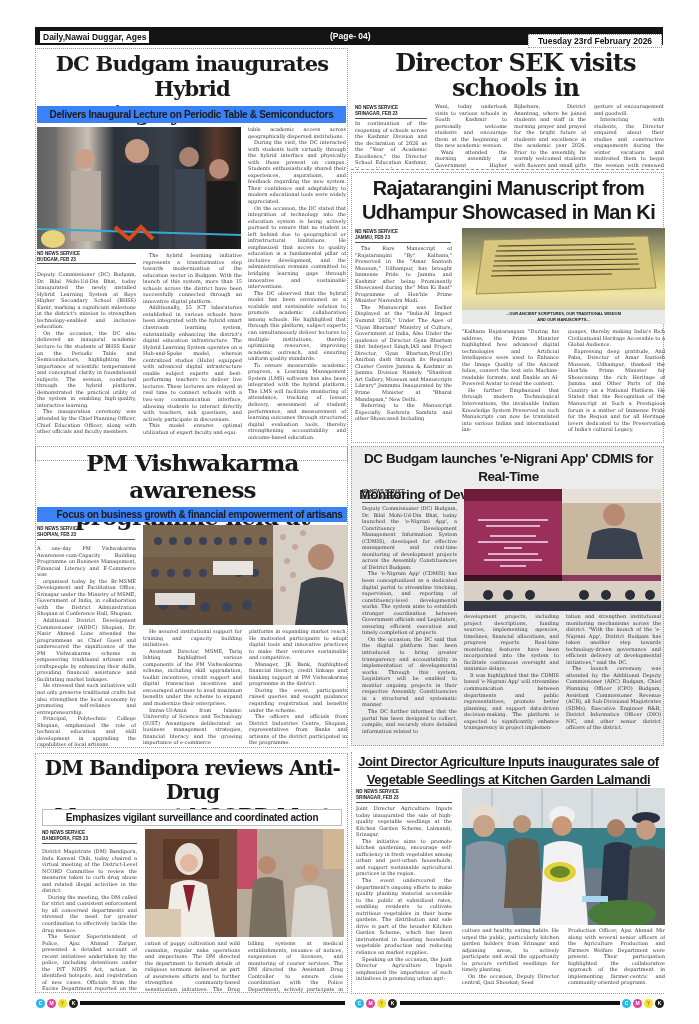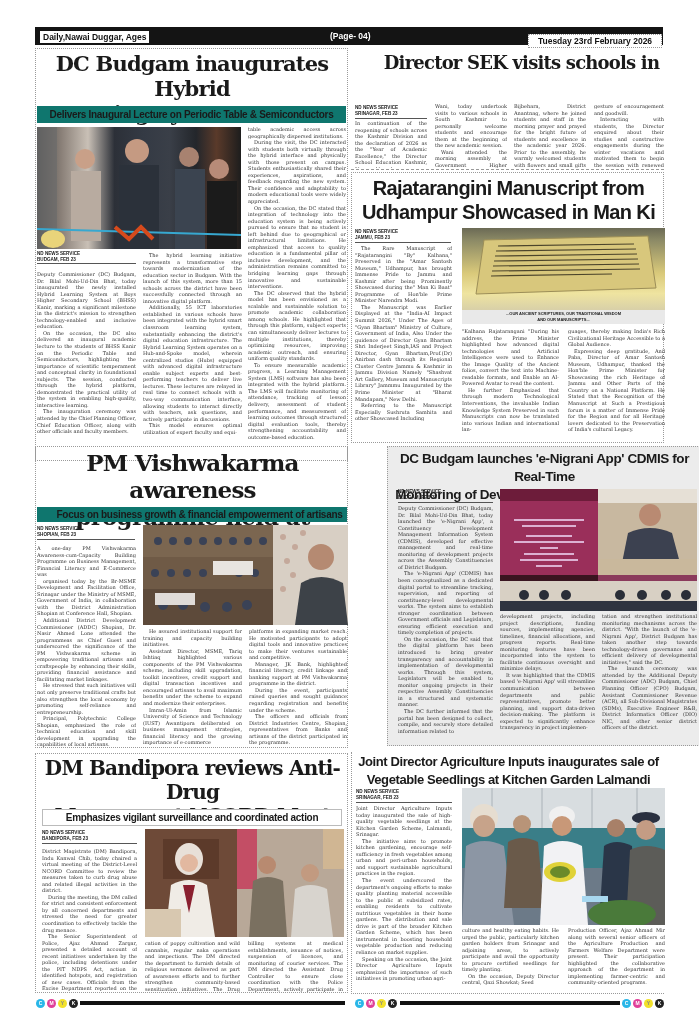--- a/index.html
+++ b/index.html
@@ -15,21 +15,21 @@
   .mast-center { left: 330px; top: 30px; color: #fff; font: bold 8.5px "Liberation Sans", sans-serif; line-height: 12px; }
   .mast-right { left: 528px; top: 34px; width: 134px; height: 14px; background: #fff; color: #111;
     border: 1px dotted #999; font: bold 8.5px "Liberation Sans", sans-serif; line-height: 12px; text-align: center; }
 
   .box { border: 1px dotted #9a9a9a; }
 
   .headline { font-family: "Liberation Sans", sans-serif; font-weight: bold; color: #1a1a1a;
     text-align: center; transform-origin: left top; letter-spacing: -0.5px; }
   .serif-head { font-family: "DejaVu Serif", serif; font-weight: bold; color: #1a1a1a; text-align: center; letter-spacing: -0.8px; }
 
-  .subhead { background: #0f766e; color: #1a1a1a; font: bold 11px "Liberation Sans", sans-serif;
+  .subhead { background: #3b82f6; color: #1a1a1a; font: bold 11px "Liberation Sans", sans-serif;
     text-align: center; line-height: 17px; letter-spacing: -0.3px; }
   .subhead.white { background: #fff; border: 1px solid #bbb; }
 
   .byline { font: bold 4.6px "Liberation Sans", sans-serif; color: #222; line-height: 6px;
     border-bottom: 1px solid #555; padding-bottom: 1px; }
 
   .col { font-family: "DejaVu Serif", serif; font-size: 5px; line-height: 6.55px; color: #333;
     text-align: justify; overflow: hidden; }
   .col p { text-indent: 6px; }
   .col p.noind { text-indent: 0; }
@@ -97,21 +97,21 @@
   <div class="abs col" style="left:212px;top:77px;width:98px;height:333px;">
     <p class="noind">table academic access across geographically dispersed institutions.</p>
     <p>During the visit, the DC interacted with students both virtually through the hybrid interface and physically with those present on campus. Students enthusiastically shared their experiences, aspirations, and feedback regarding the new system. Their confidence and adaptability to modern educational tools were widely appreciated.</p>
     <p>On the occasion, the DC stated that integration of technology into the education system is being actively pursued to ensure that no student is left behind due to geographical or infrastructural limitations. He emphasized that access to quality education is a fundamental pillar of inclusive development, and the administration remains committed to bridging learning gaps through innovative and sustainable interventions.</p>
     <p>The DC observed that the hybrid model has been envisioned as a scalable and sustainable solution to promote academic collaboration among schools. He highlighted that through this platform, subject experts can simultaneously deliver lectures to multiple institutions, thereby optimizing resources, improving academic outreach, and ensuring uniform quality standards.</p>
     <p>To ensure measurable academic progress, a Learning Management System (LMS) software has also been integrated with the hybrid platform. The LMS will facilitate monitoring of attendance, tracking of lesson delivery, assessment of student performance, and measurement of learning outcomes through structured digital evaluation tools, thereby strengthening accountability and outcome-based education.</p>
   </div>
 </div>
 
 <div class="abs" style="left:351px;top:48px;width:313px;height:122px;border-bottom:1px dashed #999;">
-  <div class="abs serif-head" style="left:14px;top:2px;width:313px;font-size:18px;line-height:25px;">
+  <div class="abs serif-head" style="left:8px;top:2px;width:313px;font-size:24px;line-height:25px;">
     <div>Director SEK visits schools in</div>
   </div>
   <div class="abs byline" style="left:4px;top:57px;width:72px;">
     <div>ND NEWS SERVICE</div>
     <div>SRINAGAR, FEB 23</div>
   </div>
   <div class="abs col" style="left:4px;top:72px;width:72px;height:48px;">
     <p class="noind">In continuation of the reopening of schools across the Kashmir Division and the declaration of 2026 as the "Year of Academic Excellence," the Director School Education Kashmir, Naseer Ahmad</p>
   </div>
   <div class="abs col" style="left:84px;top:55px;width:72px;height:65px;">
@@ -234,21 +234,21 @@
     <p>Imran-Ul-Amin from Islamic University of Science and Technology (IUST) Awantipora deliberated on business management strategies, financial literacy and the growing importance of e-commerce</p>
   </div>
   <div class="abs col" style="left:213px;top:181px;width:98px;height:119px;">
     <p class="noind">platforms in expanding market reach. He motivated participants to adopt digital tools and innovative practices to make their ventures sustainable and competitive.</p>
     <p>Manager, JK Bank, highlighted financial literacy, credit linkage and banking support at PM Vishwakarma programme in the district.</p>
     <p>During the event, participants raised queries and sought guidance regarding registration and benefits under the scheme.</p>
     <p>The officers and officials from District Industries Centre, Shopian, representatives from Banks and artisans of the district participated in the programme.</p>
   </div>
 </div>
 
-<div class="abs box shade" style="left:351px;top:446px;width:313px;height:300px;margin-left:36px;">
+<div class="abs box shade" style="left:351px;top:446px;width:313px;height:300px;">
   <div class="abs headline" style="left:0;top:3px;width:313px;font-size:13.5px;line-height:18px;letter-spacing:-0.4px;">
     <div>DC Budgam launches 'e-Nigrani App' CDMIS for Real-Time</div>
     <div>Monitoring of Development Works across District</div>
   </div>
   <div class="abs byline" style="left:10px;top:42px;width:95px;">
     <div>ND NEWS SERVICE</div>
     <div>BUDGAM, FEB 23</div>
   </div>
   <div class="abs photo" style="left:112px;top:42px;width:197px;height:122px;background:#8b3a5c;">
     <svg width="197" height="122">
@@ -334,21 +334,21 @@
   </div>
   <div class="abs col" style="left:109px;top:186px;width:95px;height:52px;">
     <p class="noind">cation of poppy cultivation and wild cannabis, regular naka operations and inspections. The DM directed the department to furnish details of religious sermons delivered as part of awareness efforts and to further strengthen community-based sensitization initiatives. The Drug Control Department shared updates on inspections carried out, installation of CCTV cameras and computeriaed</p>
   </div>
   <div class="abs col" style="left:212px;top:186px;width:95px;height:52px;">
     <p class="noind">billing systems at medical establishments, issuance of notices, suspension of licences, and monitoring of courier services. The DM directed the Assistant Drug Controller to ensure close coordination with the Police Department, actively participate in Thana Diwas programmes, and conduct thorough inspections with proper sharing of data for effective monitoring.</p>
   </div>
 </div>
 
 <div class="abs" style="left:351px;top:752px;width:313px;height:242px;border-left:1px dotted #999;border-bottom:1px dotted #999;">
-  <div class="abs headline" style="left:0;top:1px;width:313px;font-size:13px;line-height:18px;letter-spacing:-0.4px;">
+  <div class="abs headline" style="left:0;top:1px;width:313px;font-size:13px;line-height:18px;letter-spacing:-0.4px;text-decoration:underline;">
     <div>Joint Director Agriculture Inputs inaugurates sale of</div>
     <div>Vegetable Seedlings at Kitchen Garden Lalmandi</div>
   </div>
   <div class="abs byline" style="left:4px;top:37px;width:96px;">
     <div>ND NEWS SERVICE</div>
     <div>SRINAGAR, FEB 23</div>
   </div>
   <div class="abs photo" style="left:110px;top:36px;width:203px;height:137px;background:#8eb0c8;">
     <svg width="203" height="137">
       <rect x="0" y="0" width="203" height="40" fill="#d8dde0"></rect>

